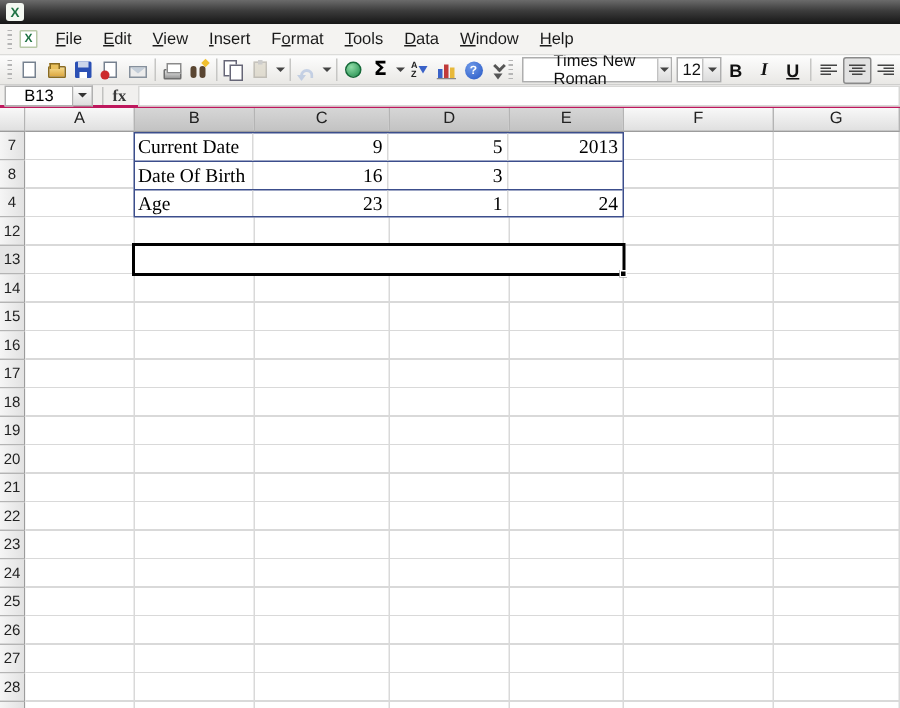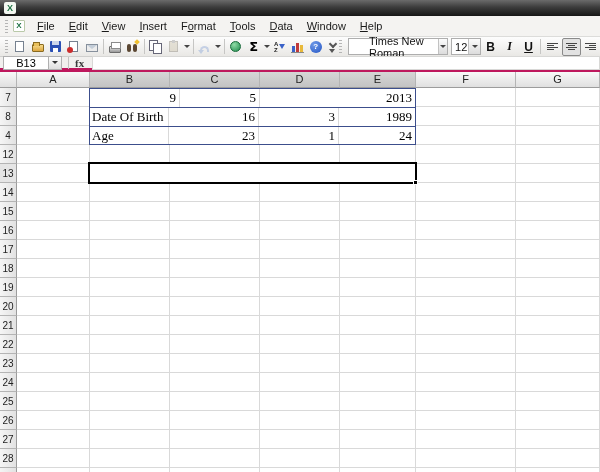--- a/index.html
+++ b/index.html
@@ -73,21 +73,21 @@
   .fmt-underline { text-decoration:underline; font-weight:bold; }
   .fmt-btn.active { border:1px solid #8a8a8a; background:#e2e2e2; }
   .al { position:relative; width:11px; height:8px; color:#444; }
   .al::before { content:""; position:absolute; left:0; top:0; width:11px; height:1px; background:currentColor; box-shadow:0 4px 0 currentColor; }
   .al::after { content:""; position:absolute; top:2px; width:7px; height:1px; background:currentColor; box-shadow:0 4px 0 currentColor; }
   .al-left::after { left:0; }
   .al-center::after { left:2px; }
   .al-right::after { right:0; }
 
   
-  .fxrow { height:15px; background:#f1f0ee; border-bottom:4px solid #be185d; display:flex; align-items:center; padding-left:3px; font-size:11px; }
+  .fxrow { height:15px; background:#f1f0ee; border-bottom:2px solid #be185d; display:flex; align-items:center; padding-left:3px; font-size:11px; }
   .namebox { width:46px; height:14px; background:#fff; border:1px solid #b0b0b0; display:flex; align-items:center; justify-content:center; color:#000; }
   .name-dd { width:13px; height:14px; background:linear-gradient(#fdfdfd,#dedede); border:1px solid #b0b0b0; border-left:none; display:flex; align-items:center; justify-content:center; }
   .name-dd::after { content:""; border:3px solid transparent; border-top:3px solid #333; margin-top:3px; }
   .v-sep { width:1px; height:12px; background:#c2c2c0; margin:0 6px; }
   .fx { font-family:"Liberation Serif", serif; font-weight:bold; color:#3a3a3a; font-size:11px; }
   .formula-field { flex:1; height:14px; background:#fff; border:1px solid #d8d8d6; margin-left:8px; }
 
   
   #sheet { position:absolute; top:72px; left:0; width:600px; height:400px; overflow:hidden; background:#fff; }
   #col-headers { display:flex; height:16px; }
@@ -277,29 +277,29 @@
 
   <div class="vline" style="left: 72px;"></div>
       <div class="vline" style="left: 152px;"></div>
       <div class="vline" style="left: 242px;"></div>
       <div class="vline" style="left: 322px;"></div>
       <div class="vline" style="left: 398px;"></div>
       <div class="vline" style="left: 498px;"></div>
       <div class="vline" style="left: 582px;"></div>
       <div class="data-table">
       <div class="t-row">
+        <span class="t-cell tc-b">Current Date</span>
         <span class="t-cell tc-c">9</span>
         <span class="t-cell tc-d">5</span>
         <span class="t-cell tc-e">2013</span>
       </div>
       <div class="t-row">
         <span class="t-cell tc-b">Date Of Birth</span>
         <span class="t-cell tc-c">16</span>
         <span class="t-cell tc-d">3</span>
-        <span class="t-cell tc-e">1989</span>
       </div>
       <div class="t-row">
         <span class="t-cell tc-b">Age</span>
         <span class="t-cell tc-c">23</span>
         <span class="t-cell tc-d">1</span>
         <span class="t-cell tc-e">24</span>
       </div>
     </div>
       <div class="selection">
       <span class="fill-handle"></span>

